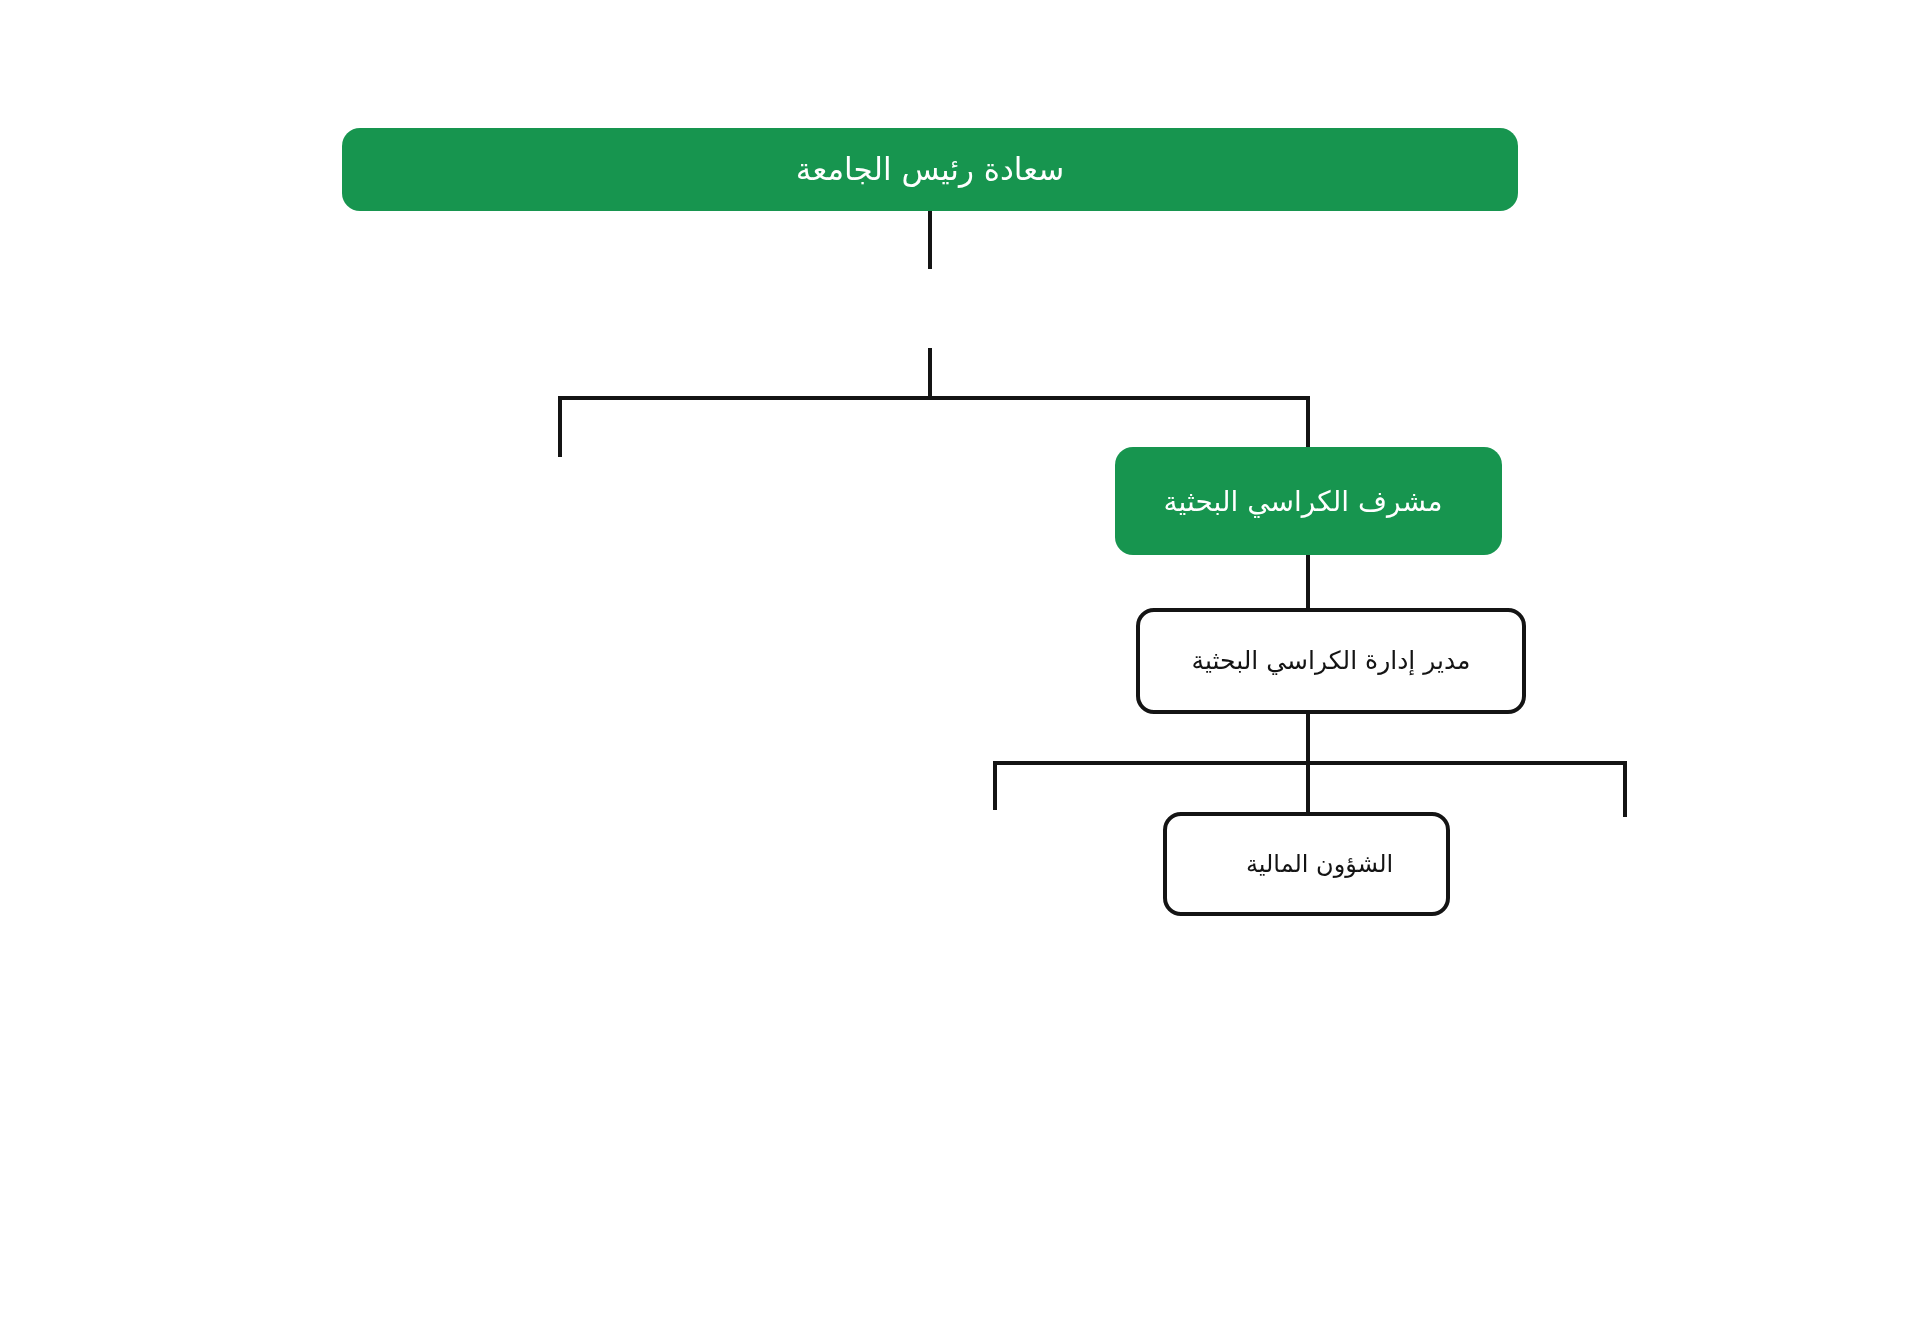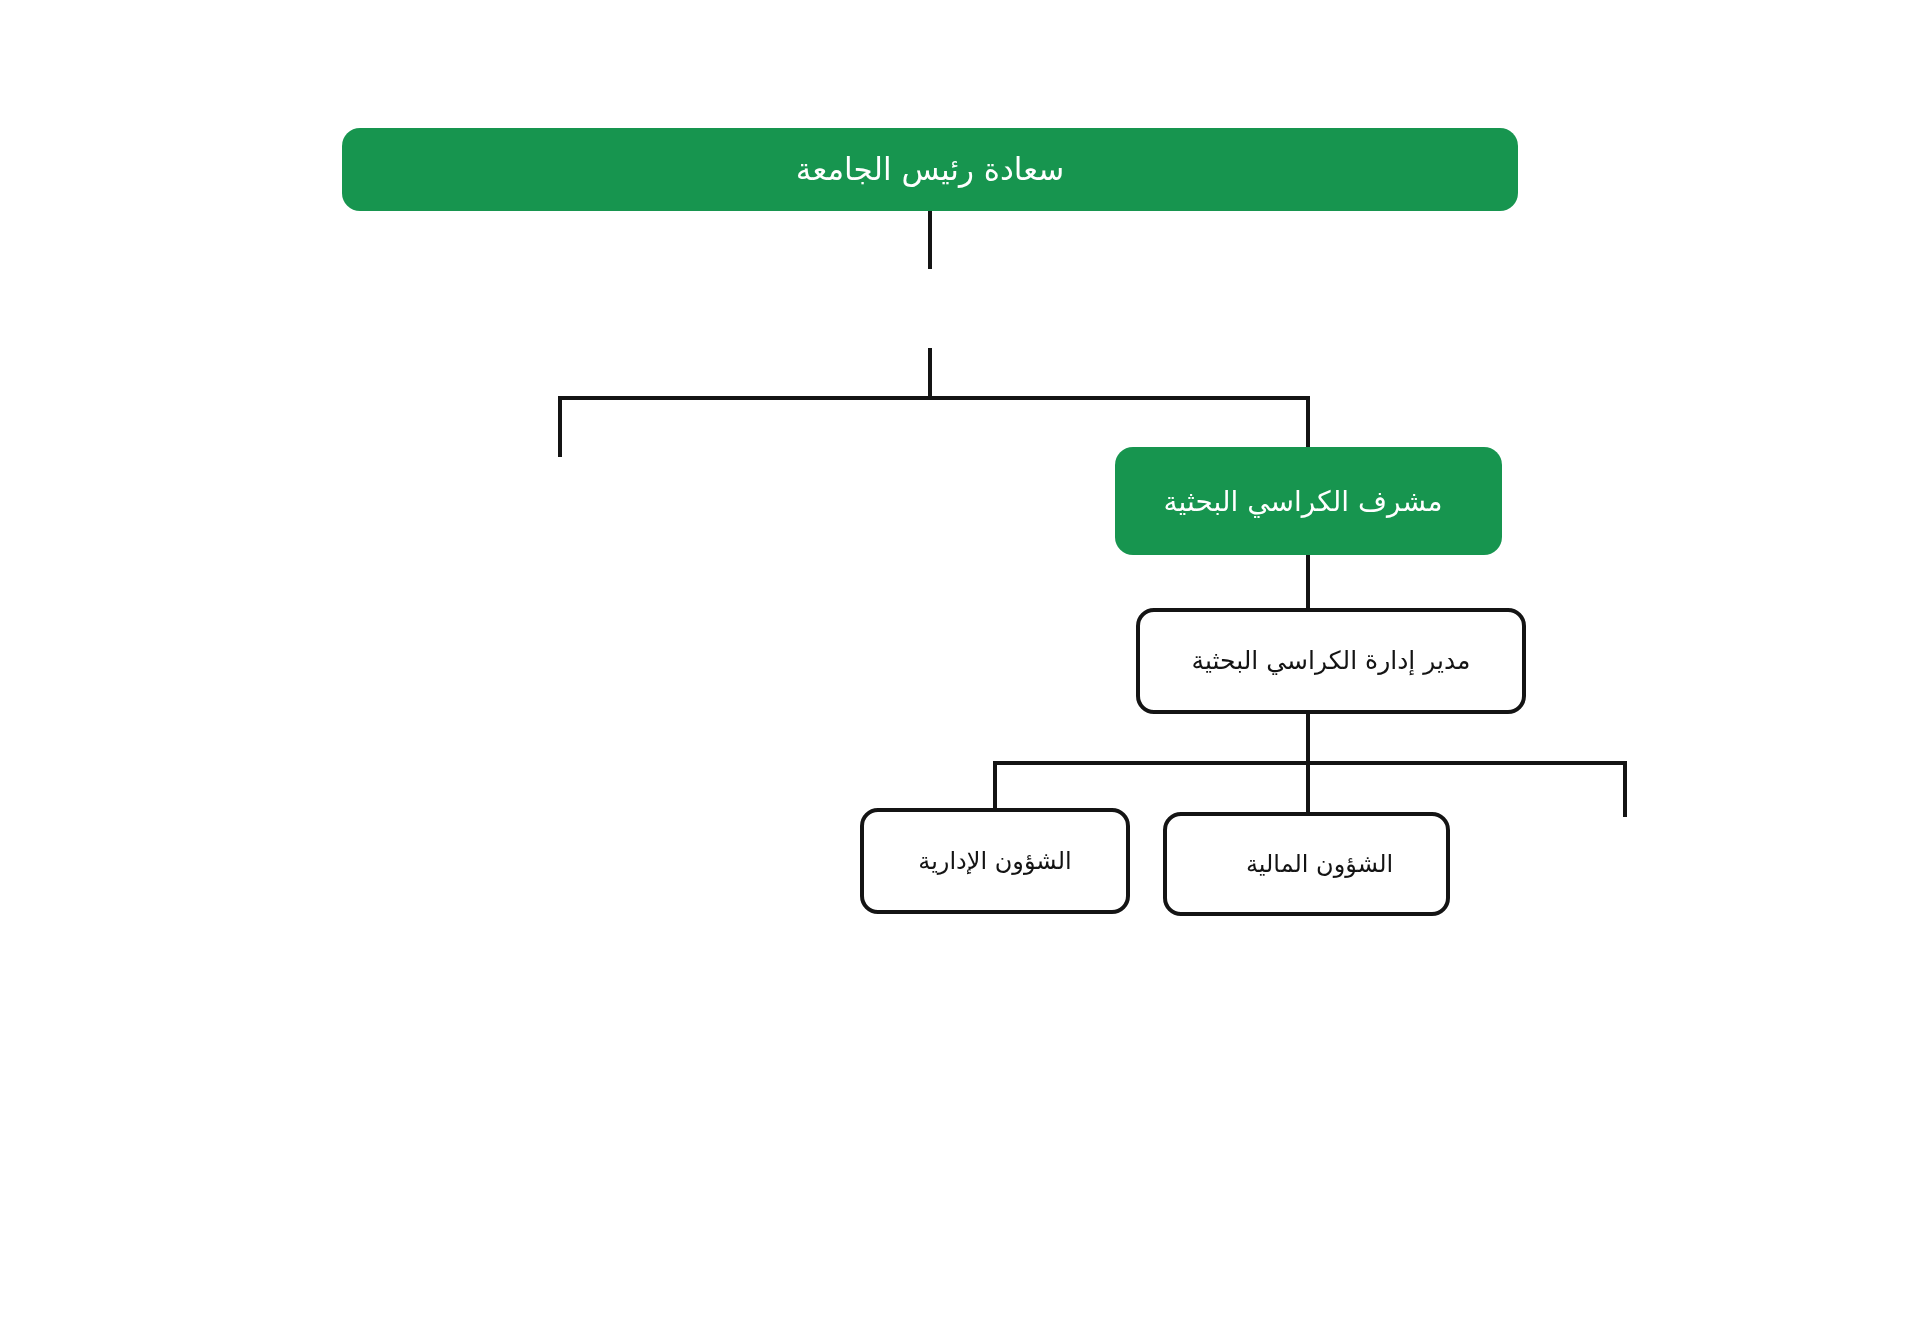--- a/index.html
+++ b/index.html
@@ -90,18 +90,17 @@
   <div class="vline" id="line-support-drop"></div>
 
   <div class="node green" id="node-president" lang="ar">سعادة رئيس الجامعة</div>
 
 
 
   <div class="node green" id="node-supervisor" lang="ar">مشرف الكراسي البحثية</div>
 
   <div class="node white" id="node-director" lang="ar">مدير إدارة الكراسي البحثية</div>
 
-  <div class="node white" id="node-admin" lang="ar">الشؤون الإدارية</div>
 
   <div class="node white" id="node-finance" lang="ar">الشؤون المالية</div>
 
 
 </div>
 
 </body></html>

